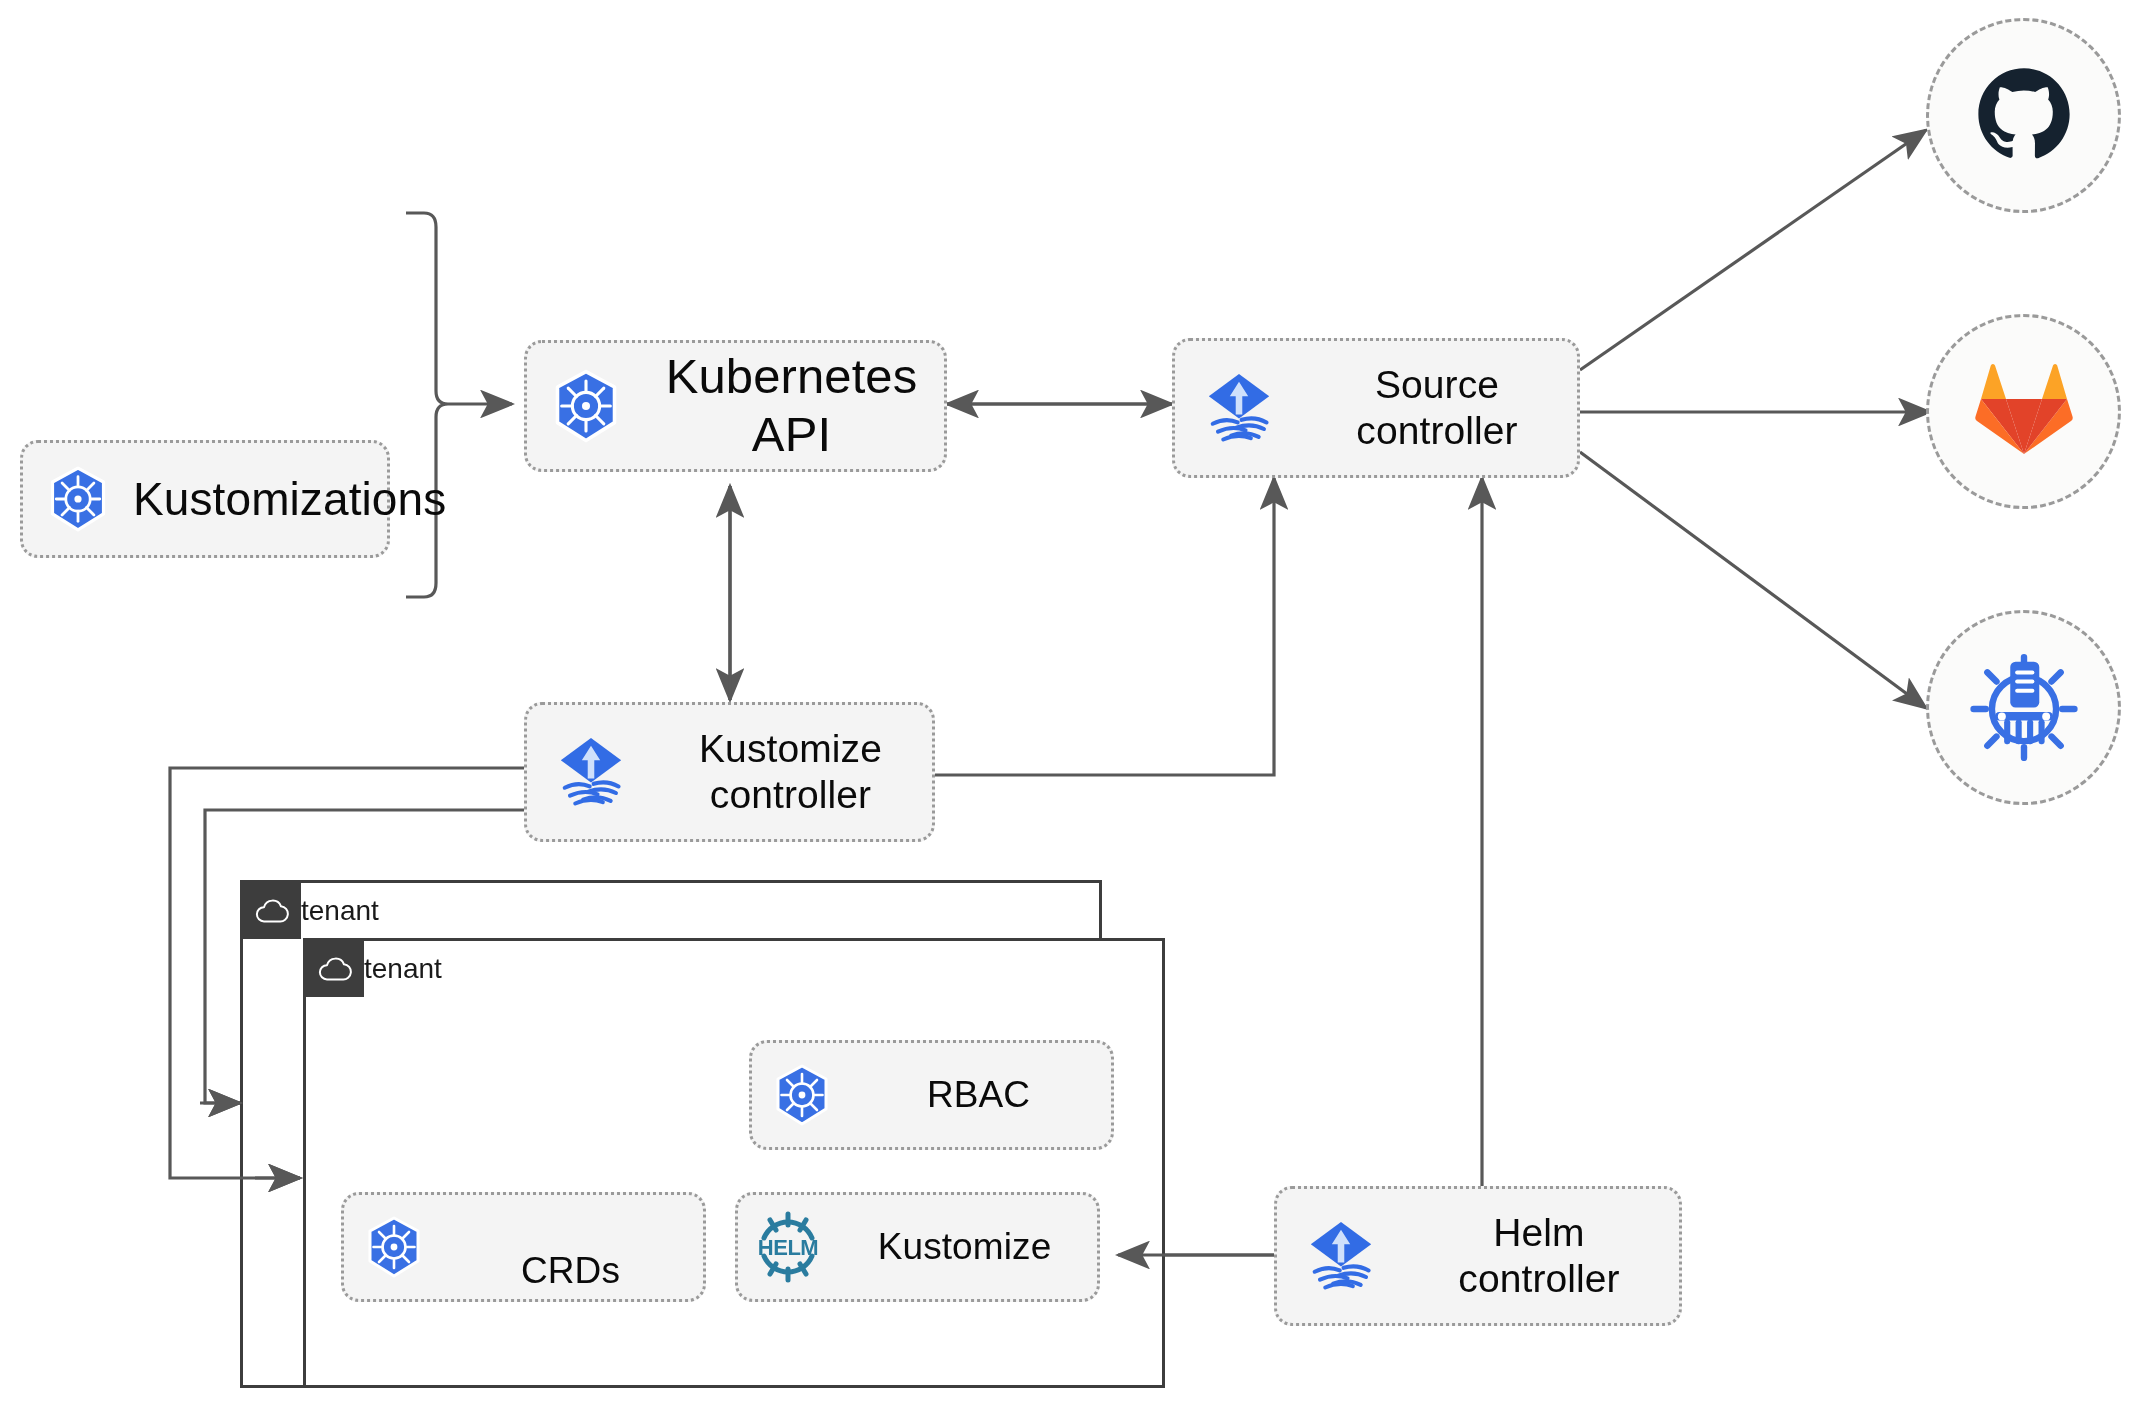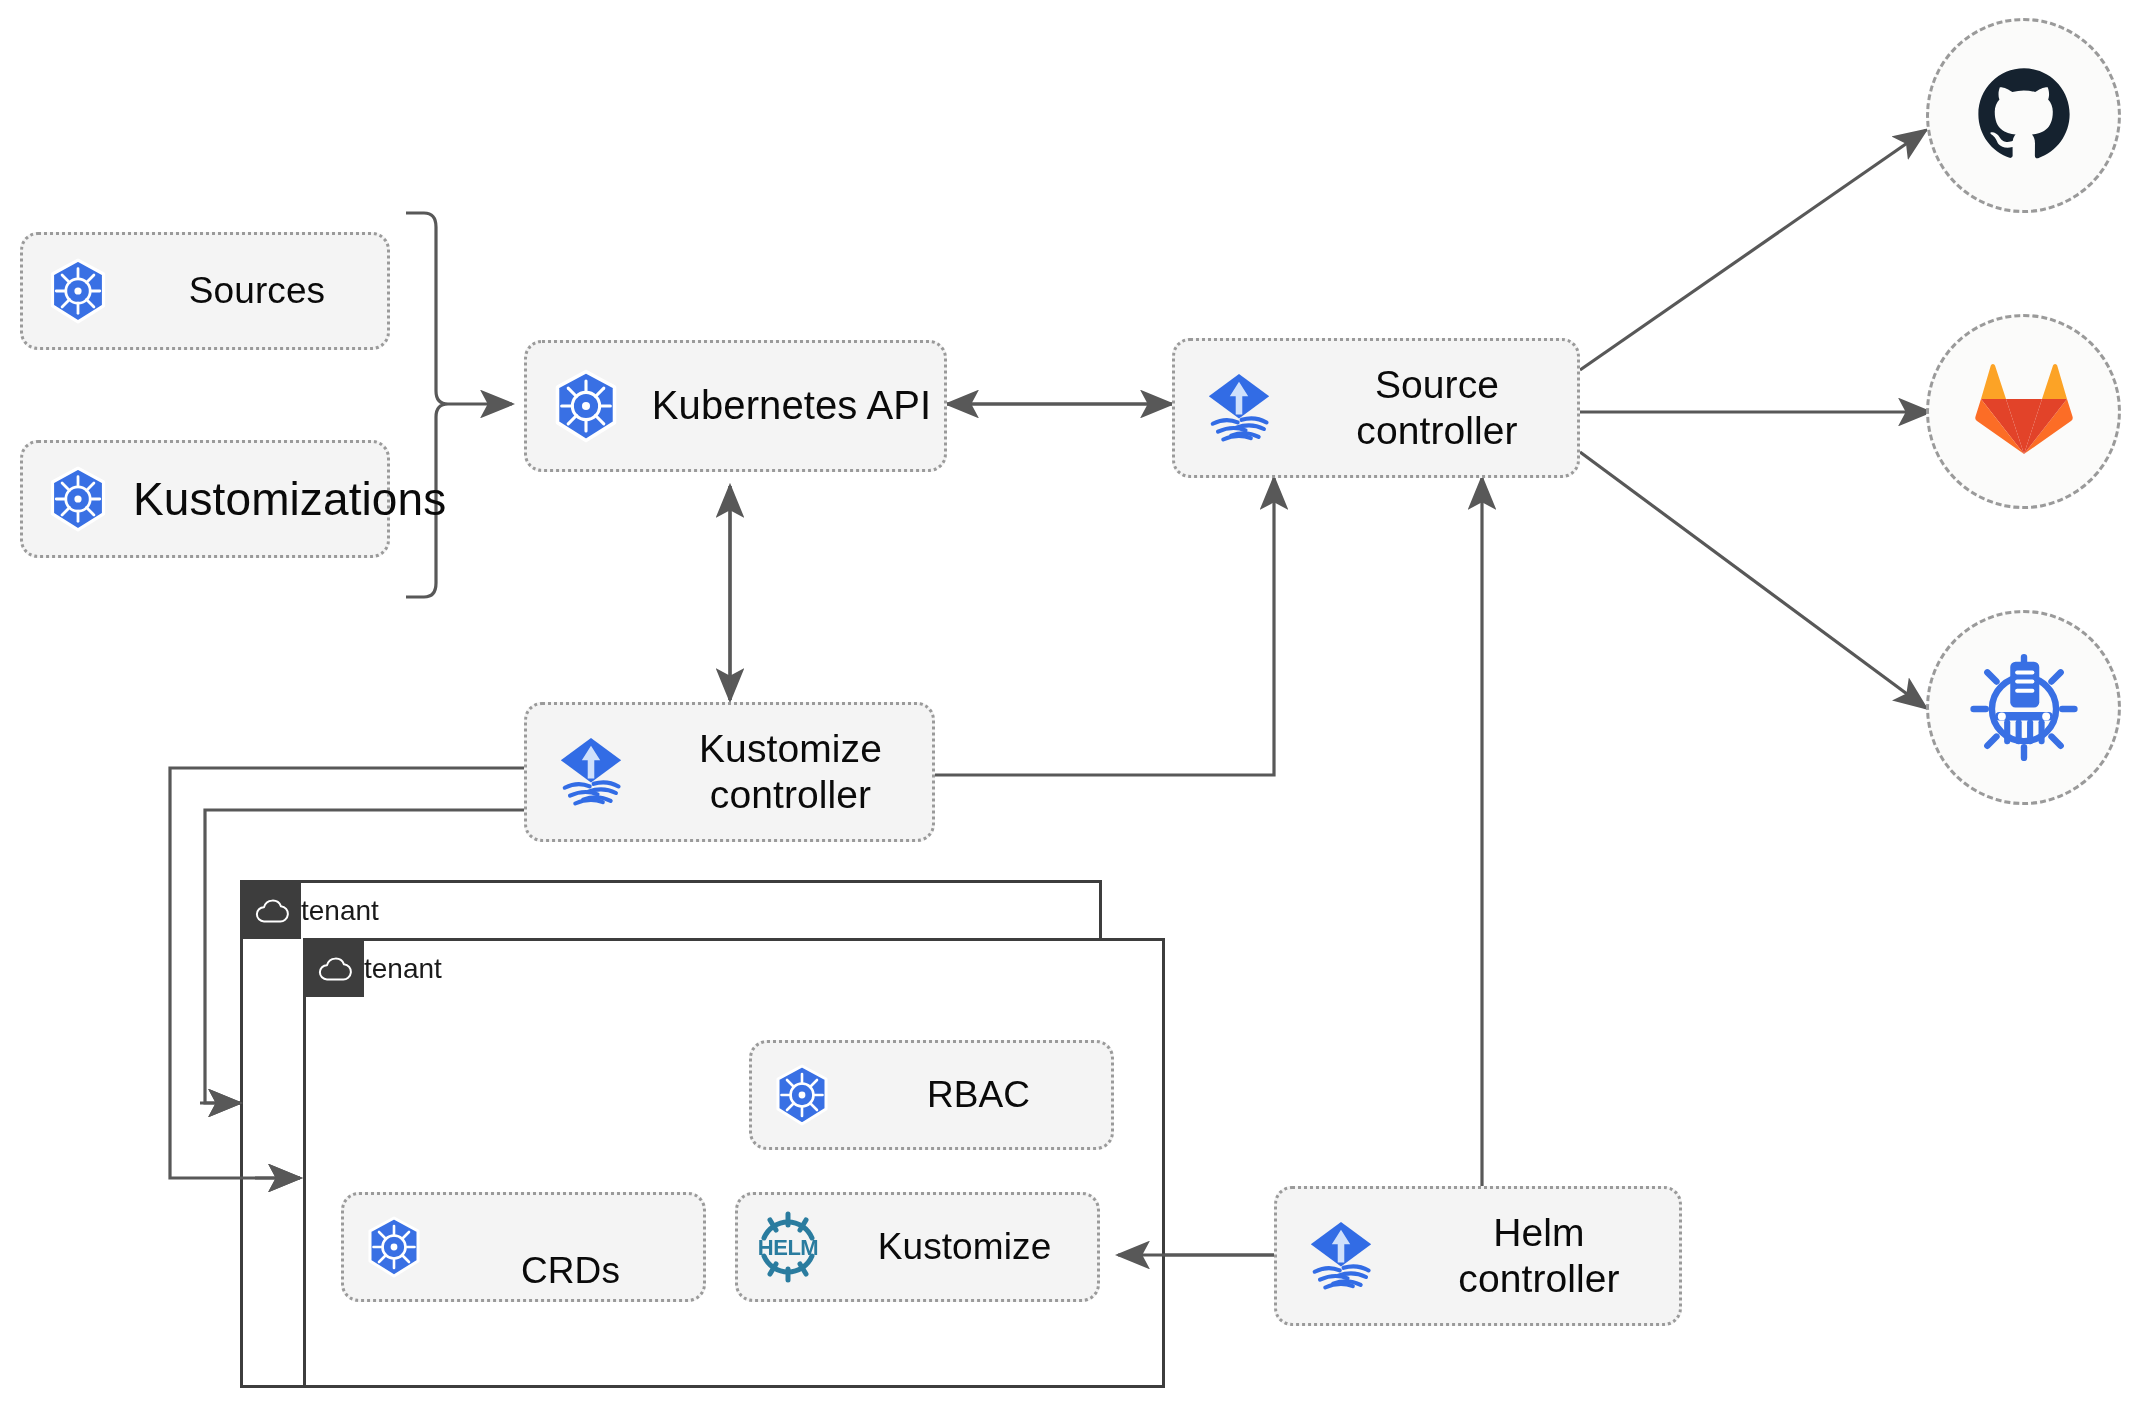--- a/index.html
+++ b/index.html
@@ -107,40 +107,20 @@
       <path d="M 1580,452 L 1926,708" marker-end="url(#ah)"></path>
 
       <path d="M 524,768 L 170,768 L 170,1178 L 300,1178" marker-end="url(#ah)"></path>
 
       <path d="M 524,810 L 205,810 L 205,1103 L 240,1103" marker-end="url(#ah)"></path>
 
       <path d="M 1274,1255 L 1120,1255" marker-end="url(#ah)"></path>
     </g>
   </svg>
 
-  <div class="node" style="left:20px;top:232px;width:370px;height:118px;">
-    <span class="ico" style="width:110px;">
-      <svg width="68" height="68" viewBox="0 0 64 64" aria-hidden="true">
-        <polygon points="32,3 56,16 56,46 32,61 8,46 8,16" fill="#3970e4" stroke="#ffffff" stroke-width="3" stroke-linejoin="round"></polygon>
-        <g fill="none" stroke="#ffffff" stroke-width="2.6" stroke-linecap="round">
-          <circle cx="32" cy="32" r="11.5"></circle>
-          <line x1="32" y1="11" x2="32" y2="20.5"></line>
-          <line x1="32" y1="43.5" x2="32" y2="53"></line>
-          <line x1="11.5" y1="32" x2="20.5" y2="32"></line>
-          <line x1="43.5" y1="32" x2="52.5" y2="32"></line>
-          <line x1="17" y1="17" x2="24" y2="24"></line>
-          <line x1="40" y1="40" x2="47" y2="47"></line>
-          <line x1="47" y1="17" x2="40" y2="24"></line>
-          <line x1="24" y1="40" x2="17" y2="47"></line>
-        </g>
-        <circle cx="32" cy="32" r="3.4" fill="#ffffff"></circle>
-      </svg>
-    </span>
-    <span class="lbl">Sources</span>
-  </div>
 
   <div class="node" style="left:20px;top:440px;width:370px;height:118px;">
     <span class="ico" style="width:110px;">
       <svg width="68" height="68" viewBox="0 0 64 64" aria-hidden="true">
         <polygon points="32,3 56,16 56,46 32,61 8,46 8,16" fill="#3970e4" stroke="#ffffff" stroke-width="3" stroke-linejoin="round"></polygon>
         <g fill="none" stroke="#ffffff" stroke-width="2.6" stroke-linecap="round">
           <circle cx="32" cy="32" r="11.5"></circle>
           <line x1="32" y1="11" x2="32" y2="20.5"></line>
             <line x1="32" y1="43.5" x2="32" y2="53"></line>
           <line x1="11.5" y1="32" x2="20.5" y2="32"></line>
@@ -167,21 +147,21 @@
           <line x1="11.5" y1="32" x2="20.5" y2="32"></line>
             <line x1="43.5" y1="32" x2="52.5" y2="32"></line>
           <line x1="17" y1="17" x2="24" y2="24"></line>
             <line x1="40" y1="40" x2="47" y2="47"></line>
           <line x1="47" y1="17" x2="40" y2="24"></line>
             <line x1="24" y1="40" x2="17" y2="47"></line>
         </g>
         <circle cx="32" cy="32" r="3.4" fill="#ffffff"></circle>
       </svg>
     </span>
-    <span class="lbl" style="font-size:40px;">Kubernetes API</span>
+    <span class="lbl" style="font-size:49px;">Kubernetes API</span>
   </div>
 
   <div class="node" style="left:1172px;top:338px;width:408px;height:140px;">
     <span class="ico" style="width:128px;">
       <svg width="84" height="84" viewBox="0 0 64 64" aria-hidden="true">
         <polygon points="32,6 55,23 32,40 9,23" fill="#326ce5"></polygon>
         <path d="M32,12 L39,23 L34.5,23 L34.5,37 L29.5,37 L29.5,23 L25,23 Z" fill="#cfe0fb"></path>
         <g stroke="#326ce5" stroke-width="3.1" fill="none" stroke-linecap="round">
           <path d="M12,44 Q22,39 31,43"></path>
           <path d="M16,50 Q27,45 37,49"></path>

